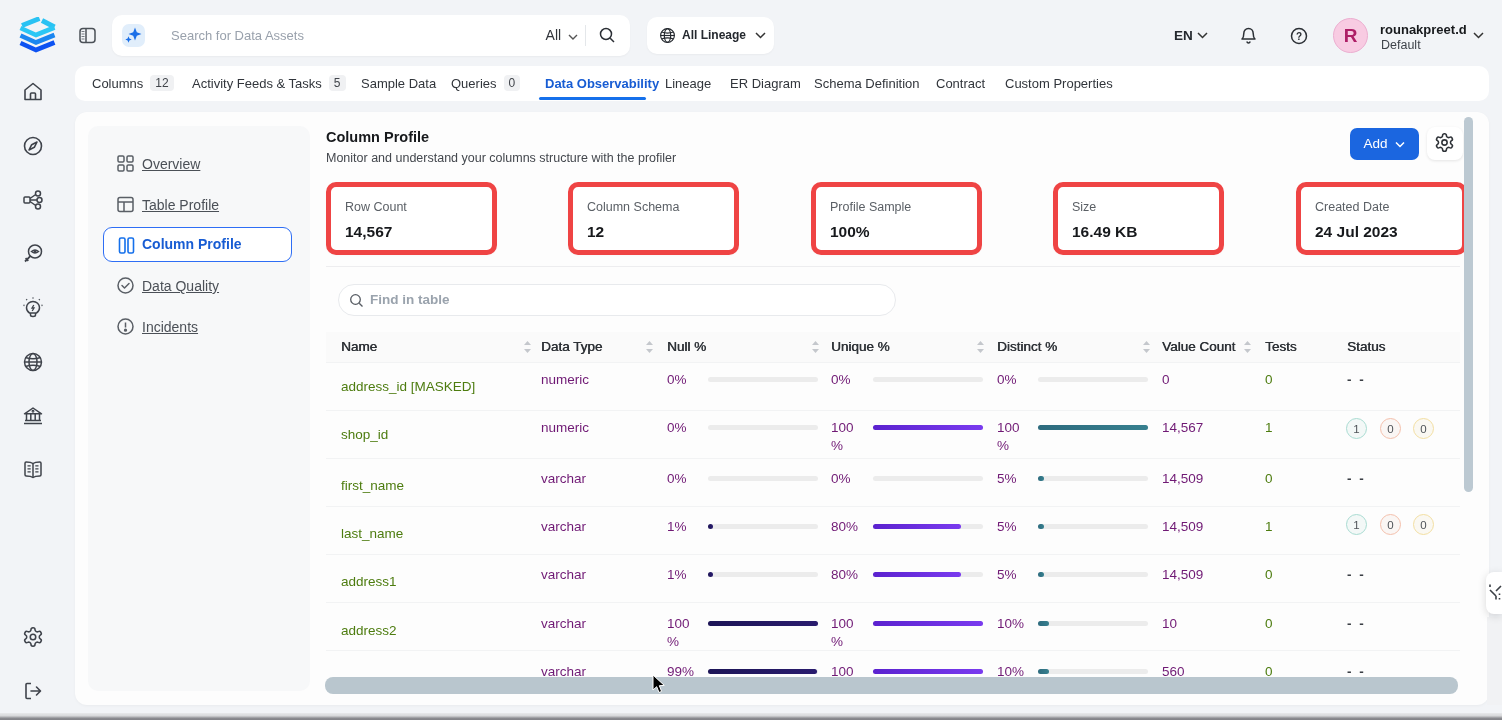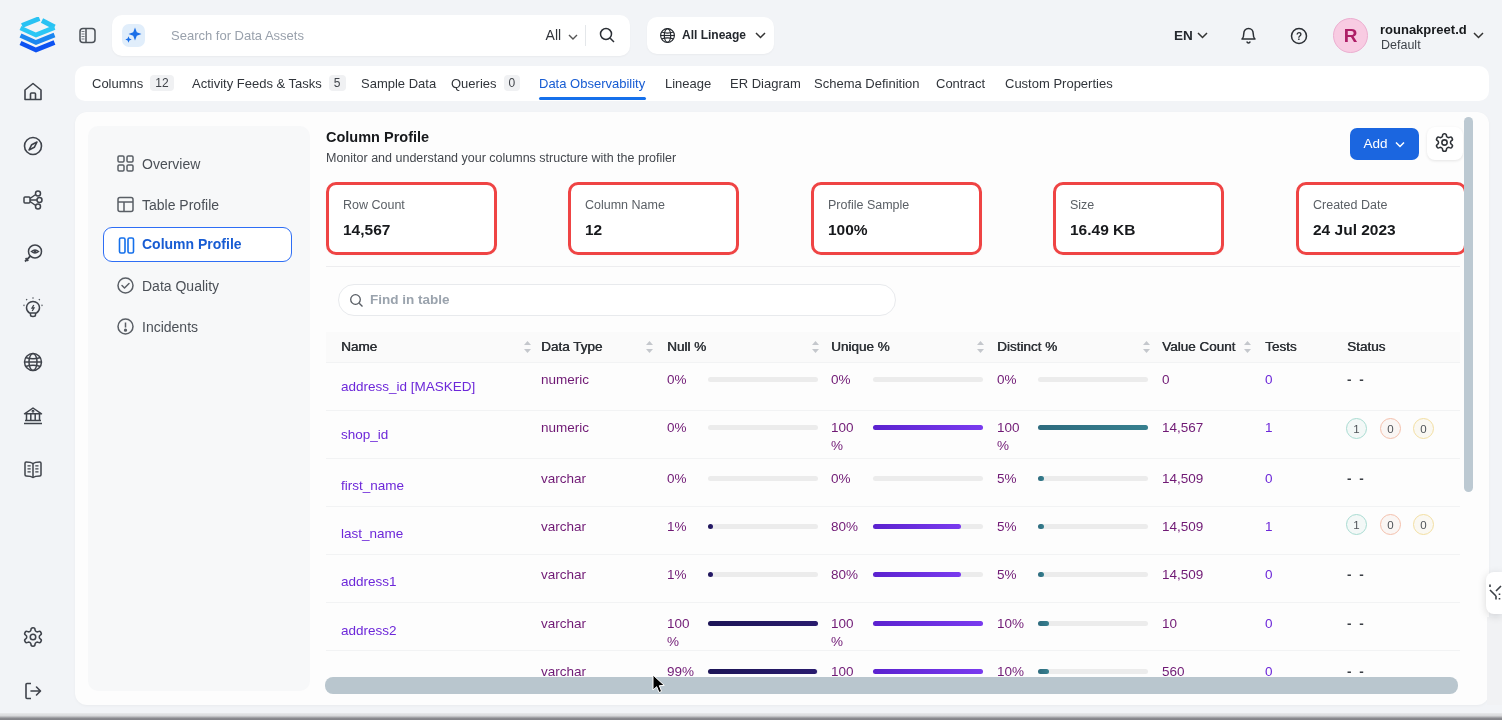--- a/index.html
+++ b/index.html
@@ -21,63 +21,63 @@
   .uname { left:1380px; top:22px; font-size:13px; font-weight:700; color:#17191c; }
   .udefault { left:1381px; top:38px; font-size:12.5px; color:#3e434a; }
   .avatar { left:1333px; top:18px; width:35px; height:35px; border-radius:50%; background:#f8cbe2;
             border:1px solid #ecaed0; color:#ae1e66; font-weight:700; font-size:19px; text-align:center; line-height:33px; }
 
   
   .tabbar { left:75px; top:66px; width:1414px; height:35px; background:#fff; border-radius:10px; }
   .tab { position:absolute; top:10px; font-size:13px; color:#31353b; white-space:nowrap; }
   .badge { display:inline-block; margin-left:7px; background:#f0f1f3; border-radius:4px; padding:1px 5px;
            font-size:12px; color:#40444a; position:relative; top:-1px; }
-  .tab.active { color:#175cd3; font-weight:400; }
+  .tab.active { color:#175cd3; font-weight:700;margin-left:6px; }
   .underline { left:539px; top:97px; width:107px; height:2.5px; background:#1570eb; border-radius:2px; }
 
   
   .card { left:75px; top:112px; width:1414px; height:593px; background:#fdfdfd; border-radius:12px;
           box-shadow:0 1px 3px rgba(0,0,0,0.04); }
 
   
   .lmenu { left:13px; top:14px; width:222px; height:565px; background:#f7f8f9; border-radius:10px; }
-  .mitem { position:absolute; left:28px; font-size:14px; color:#4b5057; }
+  .mitem { position:absolute; left:28px; font-size:14px; color:#4b5057;text-decoration:underline; }
   .mitem svg { position:absolute; left:0; top:-2px; }
   .mitem span { margin-left:26px; }
   .msel { position:absolute; left:15px; top:101px; width:189px; height:35px; background:#fff;
           border:1px solid #2e6ef5; border-radius:9px; }
   .msel .txt { position:absolute; left:38px; top:8px; color:#175cd3; font-weight:700; font-size:14px; }
 
   
   .ctitle { left:251px; top:17px; font-size:14.5px; font-weight:700; color:#17191c; }
   .cdesc { left:251px; top:39px; font-size:12.5px; color:#43474d; }
   .addbtn { left:1275px; top:16px; width:69px; height:32px; background:#1b66e0; border-radius:7px;
             color:#fff; font-size:13.5px; text-align:center; line-height:32px; }
   .gearbtn { left:1352px; top:15px; width:36px; height:33px; background:#fff; border-radius:8px;
              box-shadow:0 1px 3px rgba(0,0,0,0.10); }
 
   
-  .scard { position:absolute; top:70px; width:171px; height:73px; background:#fff; border:3px solid #ef4444;
+  .scard { position:absolute; top:70px; width:171px; height:73px; background:#fff; border:5px solid #ef4444;
            border-radius:10px; box-shadow:0 1px 2px rgba(0,0,0,0.02); }
   .scard .t { position:absolute; left:14px; top:13px; font-size:12.5px; color:#5b6066; }
   .scard .v { position:absolute; left:14px; top:36px; font-size:15.5px; font-weight:700; color:#17191c; }
 
   .hdiv { left:251px; top:154px; width:1134px; height:1px; background:#ededef; }
 
   
   .find { left:263px; top:172px; width:558px; height:32px; background:#fff; border:1px solid #e8eaed;
           border-radius:16px;font-weight:bold; }
   .find .ph2 { position:absolute; left:31px; top:7px; font-size:13.5px; color:#9aa3ad; }
 
   
   .thead { left:251px; top:220px; width:1134px; height:30px; background:#fafafa; }
   .th { position:absolute; top:7px; font-size:13.5px; font-weight:400; color:#2e3237; text-shadow:0.45px 0 0 #2e3237; }
   .row { position:absolute; left:251px; width:1134px; height:48px; border-top:1px solid #f2f3f4; }
   .cell { position:absolute; font-size:13.5px; color:#701a75; }
-  .link { color:#6d28d9; }
+  .link { color:#4d7c0f; }
   .bar { position:absolute; height:5px; border-radius:3px; background:#ececec; width:110px; }
   .fill { position:absolute; height:5px; border-radius:3px; }
   .f-null { background:linear-gradient(90deg,#1d1557,#2a1c6e); }
   .f-uni  { background:linear-gradient(90deg,#5b22cf,#7a3bef); }
   .f-dis  { background:linear-gradient(90deg,#2d6b7e,#37808f); }
   .scirc { position:absolute; width:21px; height:21px; border-radius:50%; font-size:11.5px;
            text-align:center; line-height:20px; }
   .dash { letter-spacing:2px; font-weight:600; color:#3b3f45; }
 
   
@@ -283,21 +283,21 @@
       <path d="M12.22 2h-.44a2 2 0 0 0-2 2v.18a2 2 0 0 1-1 1.73l-.43.25a2 2 0 0 1-2 0l-.15-.08a2 2 0 0 0-2.73.73l-.22.38a2 2 0 0 0 .73 2.73l.15.1a2 2 0 0 1 1 1.72v.51a2 2 0 0 1-1 1.74l-.15.09a2 2 0 0 0-.73 2.73l.22.38a2 2 0 0 0 2.73.73l.15-.08a2 2 0 0 1 2 0l.43.25a2 2 0 0 1 1 1.73V20a2 2 0 0 0 2 2h.44a2 2 0 0 0 2-2v-.18a2 2 0 0 1 1-1.73l.43-.25a2 2 0 0 1 2 0l.15.08a2 2 0 0 0 2.73-.73l.22-.39a2 2 0 0 0-.73-2.73l-.15-.08a2 2 0 0 1-1-1.74v-.5a2 2 0 0 1 1-1.74l.15-.09a2 2 0 0 0 .73-2.73l-.22-.38a2 2 0 0 0-2.73-.73l-.15.08a2 2 0 0 1-2 0l-.43-.25a2 2 0 0 1-1-1.73V4a2 2 0 0 0-2-2z"></path>
       <circle cx="12" cy="12" r="3"></circle>
     </svg>
   </div>
 
   <div class="scard" style="left:251px">
       <div class="t">Row Count</div>
       <div class="v">14,567</div>
     </div>
   <div class="scard" style="left:493px">
-      <div class="t">Column Name</div>
+      <div class="t">Column Schema</div>
       <div class="v">12</div>
     </div>
   <div class="scard" style="left:736px">
       <div class="t">Profile Sample</div>
       <div class="v">100%</div>
     </div>
   <div class="scard" style="left:978px">
       <div class="t">Size</div>
       <div class="v">16.49 KB</div>
     </div>

